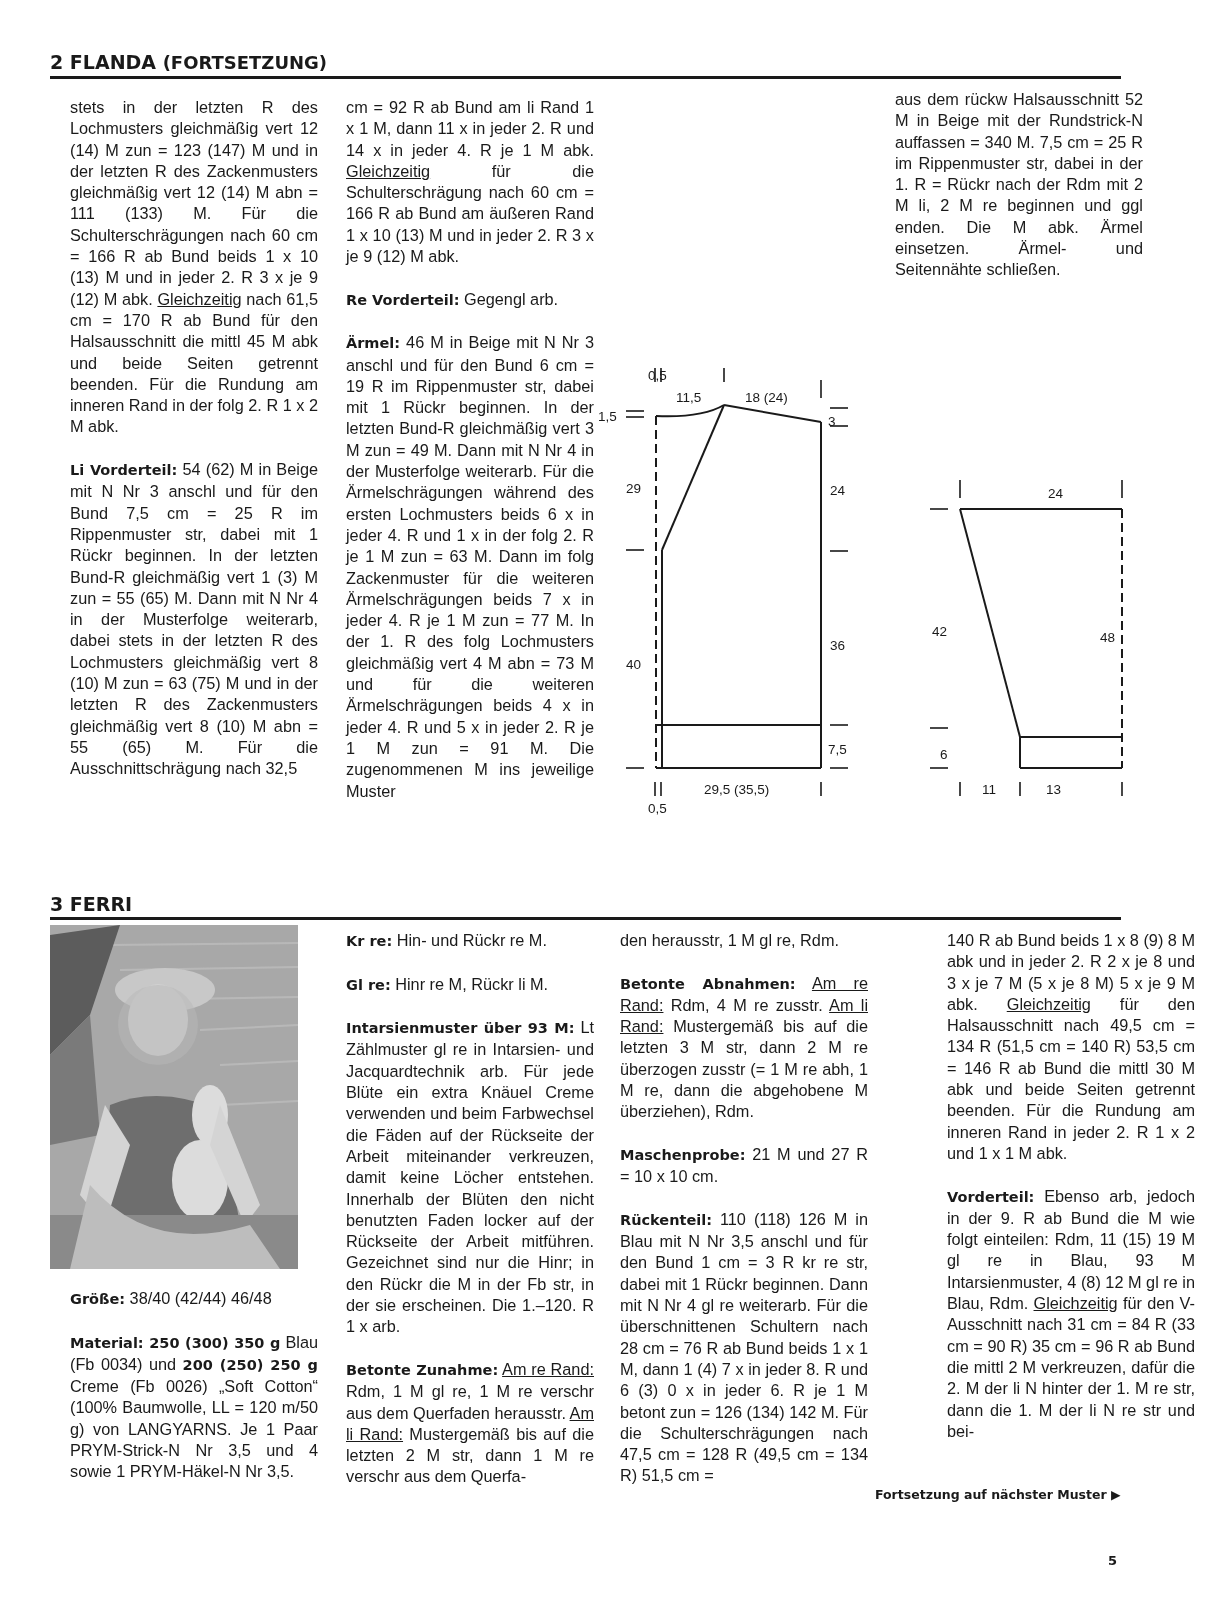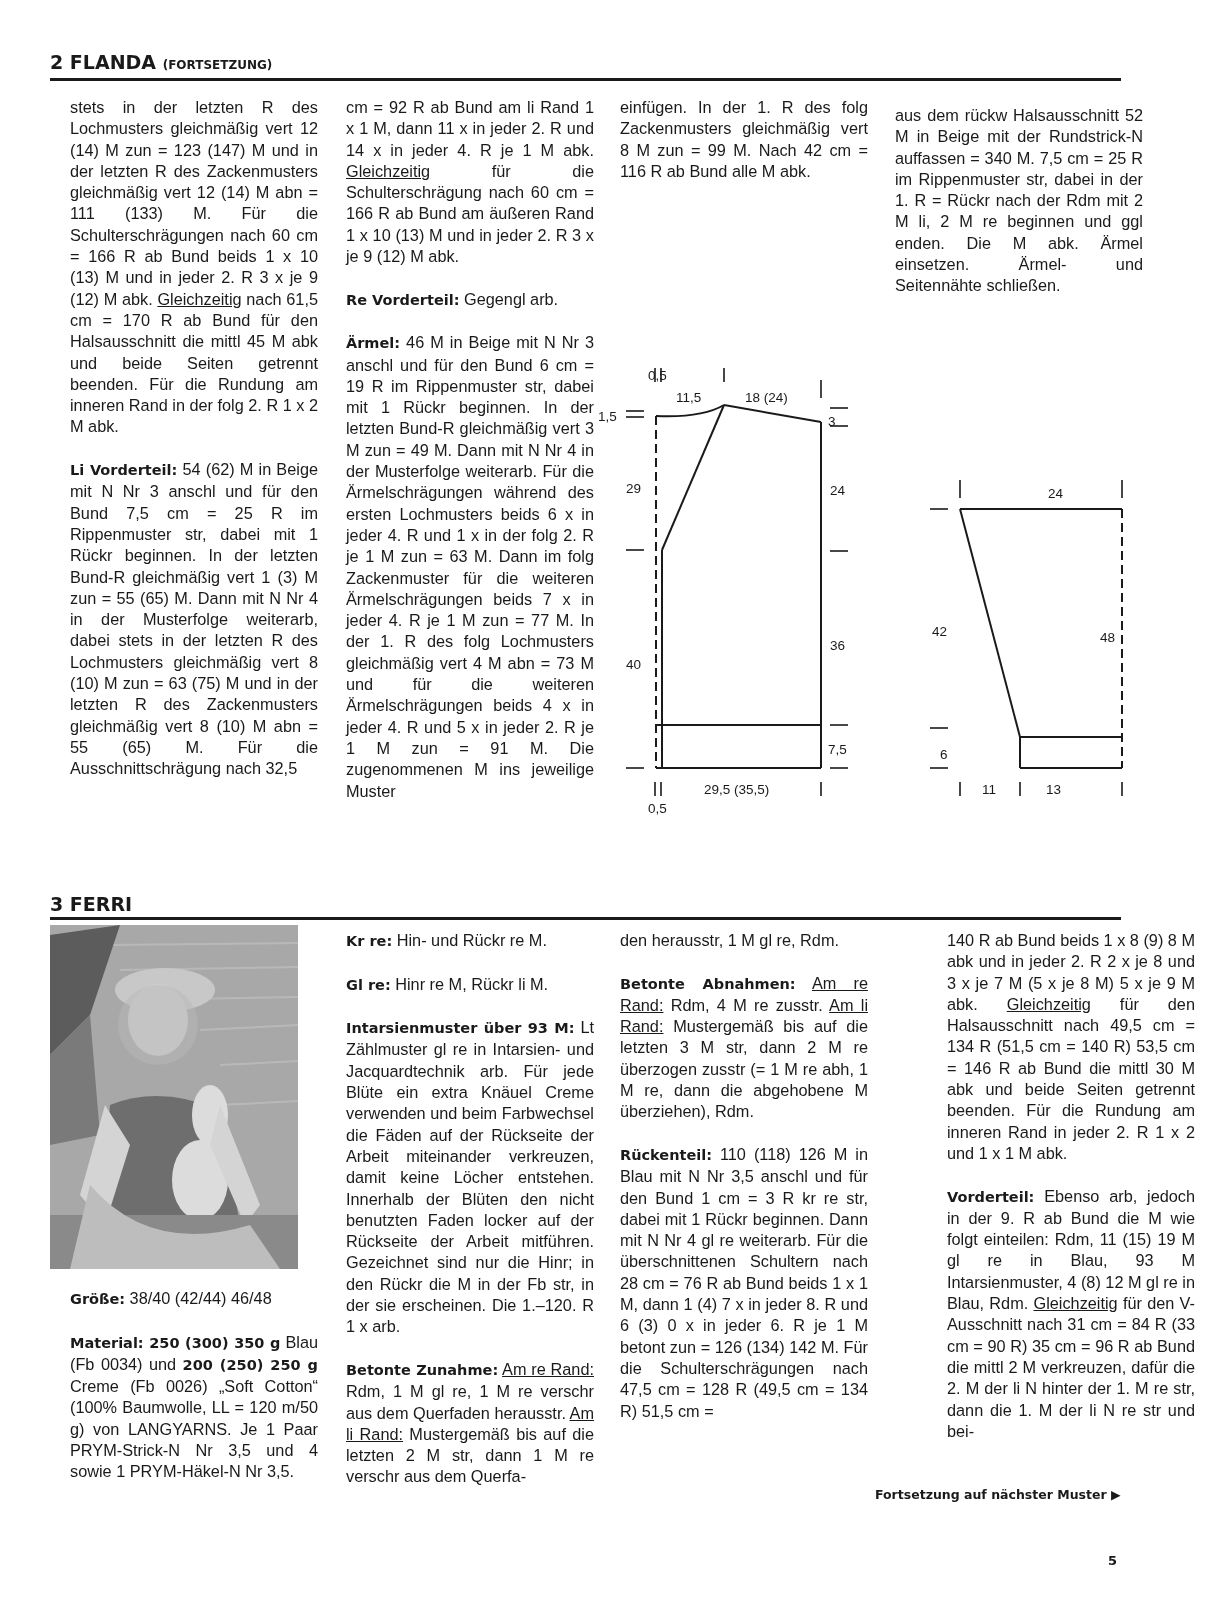--- a/index.html
+++ b/index.html
@@ -5,39 +5,39 @@
   * { box-sizing: border-box; margin: 0; padding: 0; }
   html, body { width: 1211px; height: 1614px; background: #ffffff; }
   body { position: relative; font-family: "Liberation Sans", sans-serif; color: #1a1a1a; overflow: hidden; }
 
   .section-header {
     position: absolute; left: 50px; width: 1071px;
     border-bottom: 3px solid #1a1a1a;
     font-family: "DejaVu Sans", sans-serif; font-weight: bold;
     font-size: 19px; line-height: 24px; padding-bottom: 1px;
   }
-  .section-header .sub { font-size: 12px; margin-top: 32px; }
+  .section-header .sub { font-size: 18px; margin-top: 32px; }
   #hdr-flanda { top: 50px; }
   #hdr-ferri { top: 876px; margin-top: 16px; }
 
   .col {
     position: absolute; width: 248px;
     font-family: "Liberation Sans", sans-serif;
     font-size: 16.3px; line-height: 21.3px;
     text-align: justify; hyphens: manual; margin-left: 20px;
   }
   .col p { margin-bottom: 21.3px; }
   .col p:last-child { margin-bottom: 0; }
   .col b { font-family: "DejaVu Sans", sans-serif; font-size: 14.5px; font-weight: bold; }
   .col u { text-decoration: underline; }
 
   #c1 { left: 50px; top: 97px; }
   #c2 { left: 326px; top: 97px; }
   #c3 { left: 600px; top: 97px; }
-  #c4 { left: 875px; top: 105px; }
+  #c4 { left: 875px; top: 89px; }
 
   #f2 { left: 326px; top: 930px; }
   #f3 { left: 600px; top: 930px; }
   #f4 { left: 927px; top: 930px; }
   #f1 { left: 50px; top: 1288px; }
 
   .photo {
     position: absolute; left: 50px; top: 925px; width: 248px; height: 344px;
     background: linear-gradient(180deg, #9a9a9a 0%, #b4b4b4 30%, #8c8c8c 60%, #a6a6a6 100%);
     overflow: hidden;
@@ -69,21 +69,20 @@
   <p><b>Li Vorderteil:</b><span> 54 (62) M in Beige mit N Nr 3 anschl und für den Bund 7,5 cm = 25 R im Rippenmuster str, dabei mit 1 Rückr beginnen. In der letzten Bund-R gleichmäßig vert 1 (3) M zun = 55 (65) M. Dann mit N Nr 4 in der Musterfolge weiterarb, dabei stets in der letzten R des Lochmusters gleichmäßig vert 8 (10) M zun = 63 (75) M und in der letzten R des Zackenmusters gleichmäßig vert 8 (10) M abn = 55 (65) M. Für die Ausschnittschrägung nach 32,5</span></p>
 </div>
 
 <div class="col" id="c2">
   <p><span>cm = 92 R ab Bund am li Rand 1 x 1 M, dann 11 x in jeder 2. R und 14 x in jeder 4. R je 1 M abk. </span><u>Gleichzeitig</u><span> für die Schulterschrägung nach 60 cm = 166 R ab Bund am äußeren Rand 1 x 10 (13) M und in jeder 2. R 3 x je 9 (12) M abk.</span></p>
   <p><b>Re Vorderteil:</b><span> Gegengl arb.</span></p>
   <p><b>Ärmel:</b><span> 46 M in Beige mit N Nr 3 anschl und für den Bund 6 cm = 19 R im Rippenmuster str, dabei mit 1 Rückr beginnen. In der letzten Bund-R gleichmäßig vert 3 M zun = 49 M. Dann mit N Nr 4 in der Musterfolge weiterarb. Für die Ärmelschrägungen während des ersten Lochmusters beids 6 x in jeder 4. R und 1 x in der folg 2. R je 1 M zun = 63 M. Dann im folg Zackenmuster für die weiteren Ärmelschrägungen beids 7 x in jeder 4. R je 1 M zun = 77 M. In der 1. R des folg Lochmusters gleichmäßig vert 4 M abn = 73 M und für die weiteren Ärmelschrägungen beids 4 x in jeder 4. R und 5 x in jeder 2. R je 1 M zun = 91 M. Die zugenommenen M ins jeweilige Muster</span></p>
 </div>
 
 <div class="col" id="c3">
-  <p>einfügen. In der 1. R des folg Zackenmusters gleichmäßig vert 8 M zun = 99 M. Nach 42 cm = 116 R ab Bund alle M abk.</p>
 </div>
 
 <div class="col" id="c4">
   <p>aus dem rückw Halsausschnitt 52 M in Beige mit der Rundstrick-N auffassen = 340 M. 7,5 cm = 25 R im Rippenmuster str, dabei in der 1. R = Rückr nach der Rdm mit 2 M li, 2 M re beginnen und ggl enden. Die M abk. Ärmel einsetzen. Ärmel- und Seitennähte schließen.</p>
 </div>
 
 <div class="diagram" style="left:592px; top:360px; width:270px; height:460px;">
   <svg width="270" height="460" viewBox="0 0 270 460">
     <g stroke="#1a1a1a" stroke-width="2" fill="none">
 
@@ -200,20 +199,21 @@
 <div class="col" id="f2">
   <p><b>Kr re:</b><span> Hin- und Rückr re M.</span></p>
   <p><b>Gl re:</b><span> Hinr re M, Rückr li M.</span></p>
   <p><b>Intarsienmuster über 93 M:</b><span> Lt Zählmuster gl re in Intarsien- und Jacquardtechnik arb. Für jede Blüte ein extra Knäuel Creme verwenden und beim Farbwechsel die Fäden auf der Rückseite der Arbeit miteinander verkreuzen, damit keine Löcher entstehen. Innerhalb der Blüten den nicht benutzten Faden locker auf der Rückseite der Arbeit mitführen. Gezeichnet sind nur die Hinr; in den Rückr die M in der Fb str, in der sie erscheinen. Die 1.–120. R 1 x arb.</span></p>
   <p><b>Betonte Zunahme:</b> <u>Am re Rand:</u><span> Rdm, 1 M gl re, 1 M re verschr aus dem Querfaden herausstr. </span><u>Am li Rand:</u><span> Mustergemäß bis auf die letzten 2 M str, dann 1 M re verschr aus dem Querfa-</span></p>
 </div>
 
 <div class="col" id="f3">
   <p>den herausstr, 1 M gl re, Rdm.</p>
   <p><b>Betonte Abnahmen:</b> <u>Am re Rand:</u><span> Rdm, 4 M re zusstr. </span><u>Am li Rand:</u><span> Mustergemäß bis auf die letzten 3 M str, dann 2 M re überzogen zusstr (= 1 M re abh, 1 M re, dann die abgehobene M überziehen), Rdm.</span></p>
+  <p><b>Maschenprobe:</b><span> 21 M und 27 R = 10 x 10 cm.</span></p>
   <p><b>Rückenteil:</b><span> 110 (118) 126 M in Blau mit N Nr 3,5 anschl und für den Bund 1 cm = 3 R kr re str, dabei mit 1 Rückr beginnen. Dann mit N Nr 4 gl re weiterarb. Für die überschnittenen Schultern nach 28 cm = 76 R ab Bund beids 1 x 1 M, dann 1 (4) 7 x in jeder 8. R und 6 (3) 0 x in jeder 6. R je 1 M betont zun = 126 (134) 142 M. Für die Schulterschrägungen nach 47,5 cm = 128 R (49,5 cm = 134 R) 51,5 cm =</span></p>
 </div>
 
 <div class="col" id="f4">
   <p><span>140 R ab Bund beids 1 x 8 (9) 8 M abk und in jeder 2. R 2 x je 8 und 3 x je 7 M (5 x je 8 M) 5 x je 9 M abk. </span><u>Gleichzeitig</u><span> für den Halsausschnitt nach 49,5 cm = 134 R (51,5 cm = 140 R) 53,5 cm = 146 R ab Bund die mittl 30 M abk und beide Seiten getrennt beenden. Für die Rundung am inneren Rand in jeder 2. R 1 x 2 und 1 x 1 M abk.</span></p>
   <p><b>Vorderteil:</b><span> Ebenso arb, jedoch in der 9. R ab Bund die M wie folgt einteilen: Rdm, 11 (15) 19 M gl re in Blau, 93 M Intarsienmuster, 4 (8) 12 M gl re in Blau, Rdm. </span><u>Gleichzeitig</u><span> für den V-Ausschnitt nach 31 cm = 84 R (33 cm = 90 R) 35 cm = 96 R ab Bund die mittl 2 M verkreuzen, dafür die 2. M der li N hinter der 1. M re str, dann die 1. M der li N re str und bei-</span></p>
 </div>
 
 <div class="continue">Fortsetzung auf nächster Muster ▶</div>
 <div class="page-num">5</div>

